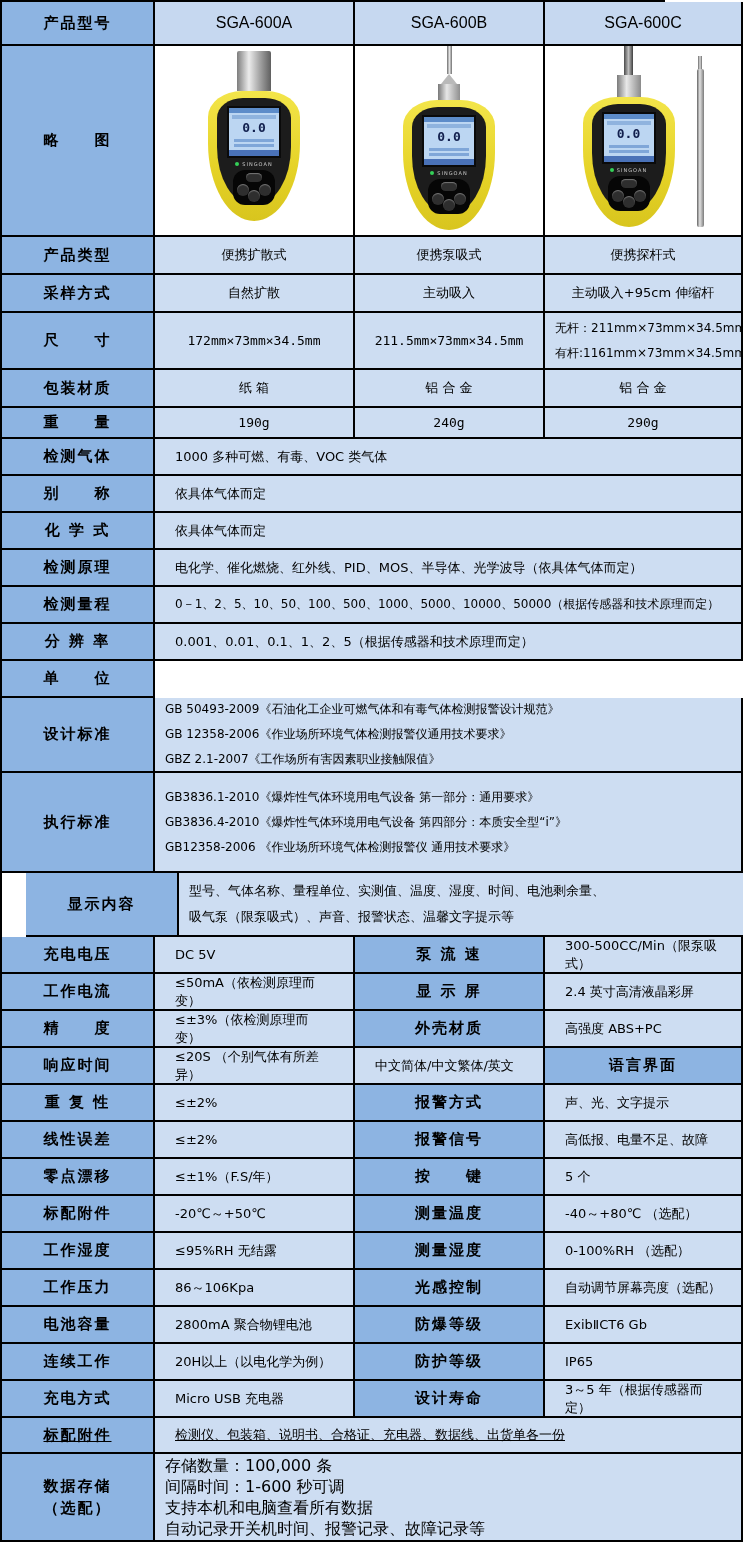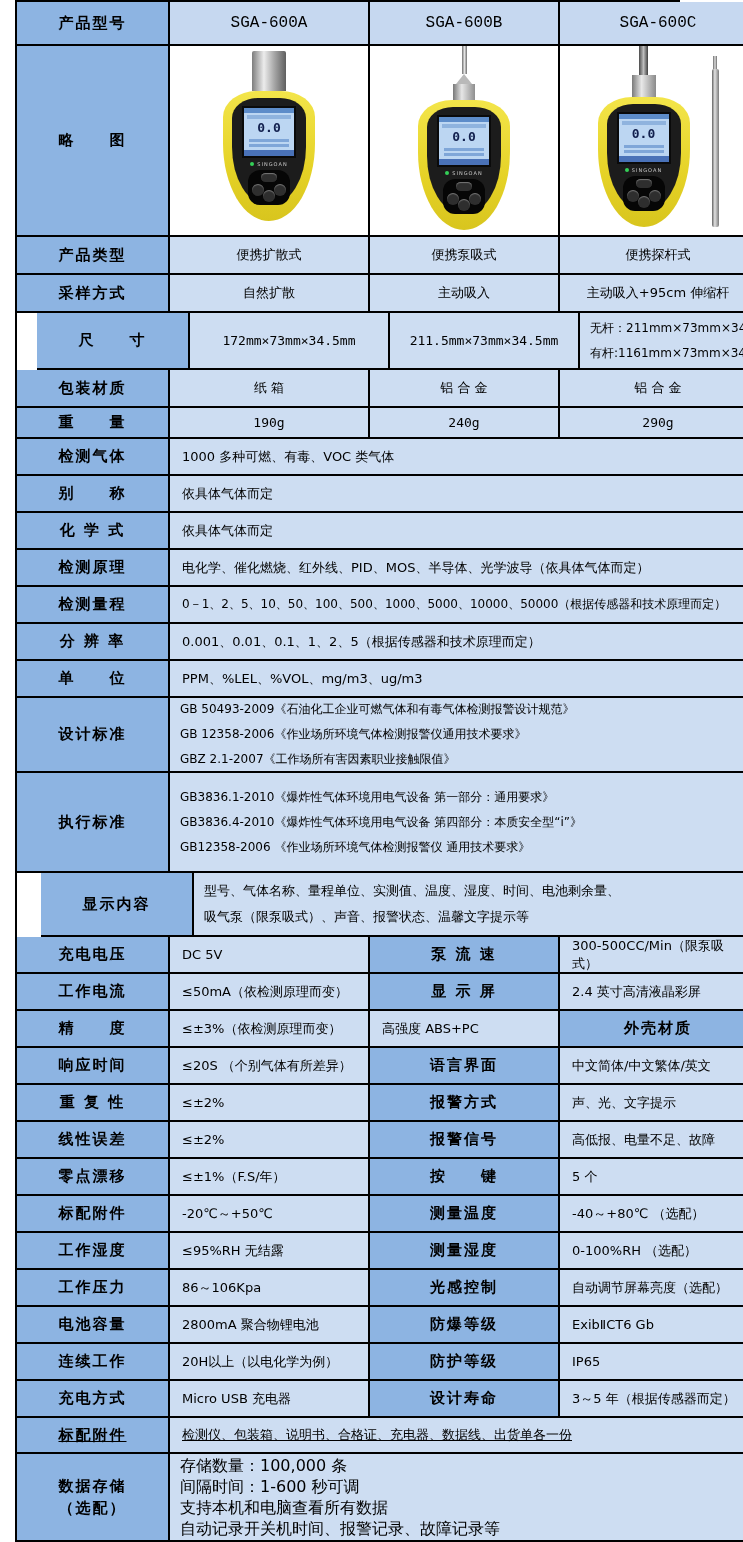--- a/index.html
+++ b/index.html
@@ -1,36 +1,36 @@
 <!DOCTYPE html>
 <html><head>
 <meta charset="utf-8">
 <style>
   * { margin:0; padding:0; box-sizing:border-box; }
   html,body { background:#fff; }
   body { width:743px; font-family:"DejaVu Sans","Liberation Sans",sans-serif; color:#000; }
-  .tbl { width:665px; border-left:2px solid #000; border-top:2px solid #000;margin-left:15px; }
+  .tbl { width:665px; border-left:2px solid #000; border-top:2px solid #000; }
   .row { display:grid; grid-template-columns:153px 200px 190px 198px; }
   .row.full { grid-template-columns:153px 588px; }
   .cell { border-right:2px solid #000; border-bottom:2px solid #000;
           display:flex; align-items:center; justify-content:center;
           overflow:hidden; }
   .lbl { background:#8DB4E2; font-weight:bold; font-size:15px; letter-spacing:2px; text-align:center; }
   .val { background:#CDDDF2; font-size:13px; text-align:center; }
-  .val.left { justify-content:flex-start; padding:0 12px; text-align:left; }
+  .val.left { justify-content:flex-start; padding:0 20px; text-align:left; }
   .val.tight { font-size:12px; white-space:nowrap; }
   .val.col { flex-direction:column; align-items:flex-start; justify-content:center; padding:0 10px; }
   .val.col > div { line-height:25px; white-space:nowrap; }
-  .model { background:#C6D8F0; font-family:Liberation Mono, monospace; font-size:16px; }
+  .model { background:#C6D8F0; font-family:Liberation Sans, sans-serif; font-size:16px; }
   .imgcell { background:#ffffff; }
   .mono { font-family:"DejaVu Sans Mono","Liberation Mono",monospace; }
 
   
   .r-header { height:44px; }   .r-sketch { height:191px; }
-  .r38 { height:38px; }        .r-size { height:57px;padding-left:20px; }
+  .r38 { height:38px; }        .r-size { height:57px; }
   .r31 { height:31px; }        .r37 { height:37px; }
   .r-design { height:75px; }   .r-exec { height:100px; }
   .r-display { height:64px;padding-left:24px; }  .r-acc { height:36px;text-decoration:underline; }
   .r-storage { height:88px; }
   .r-display .val.col > div { line-height:26px; }
   .r-storage .val.col > div { line-height:21px; font-size:16px; }
   .lbl.col { flex-direction:column; }
   .lbl.col > div { line-height:22px; }
 
   
@@ -240,21 +240,20 @@
   <div class="row full r37">
     <div class="cell lbl">检测量程</div>
     <div class="cell val left tight">0－1、2、5、10、50、100、500、1000、5000、10000、50000（根据传感器和技术原理而定）</div>
   </div>
   <div class="row full r37">
     <div class="cell lbl">分 辨 率</div>
     <div class="cell val left">0.001、0.01、0.1、1、2、5（根据传感器和技术原理而定）</div>
   </div>
   <div class="row full r37">
     <div class="cell lbl">单　　位</div>
-    <div class="cell val left">PPM、%LEL、%VOL、mg/m3、ug/m3</div>
   </div>
 
   <div class="row full r-design">
     <div class="cell lbl">设计标准</div>
     <div class="cell val col tight">
       <div>GB 50493-2009《石油化工企业可燃气体和有毒气体检测报警设计规范》</div>
       <div>GB 12358-2006《作业场所环境气体检测报警仪通用技术要求》</div>
       <div>GBZ 2.1-2007《工作场所有害因素职业接触限值》</div>
     </div>
   </div>
@@ -284,28 +283,28 @@
   </div>
   <div class="row r37">
     <div class="cell lbl">工作电流</div>
     <div class="cell val left">≤50mA（依检测原理而变）</div>
     <div class="cell lbl">显 示 屏</div>
     <div class="cell val left">2.4 英寸高清液晶彩屏</div>
   </div>
   <div class="row r37">
     <div class="cell lbl">精　　度</div>
     <div class="cell val left">≤±3%（依检测原理而变）</div>
+    <div class="cell lbl">外壳材质</div>
     <div class="cell val left">高强度 ABS+PC</div>
-    <div class="cell lbl">外壳材质</div>
   </div>
   <div class="row r37">
     <div class="cell lbl">响应时间</div>
     <div class="cell val left">≤20S （个别气体有所差异）</div>
+    <div class="cell val left">中文简体/中文繁体/英文</div>
     <div class="cell lbl">语言界面</div>
-    <div class="cell val left">中文简体/中文繁体/英文</div>
   </div>
   <div class="row r37">
     <div class="cell lbl">重 复 性</div>
     <div class="cell val left">≤±2%</div>
     <div class="cell lbl">报警方式</div>
     <div class="cell val left">声、光、文字提示</div>
   </div>
   <div class="row r37">
     <div class="cell lbl">线性误差</div>
     <div class="cell val left">≤±2%</div>

